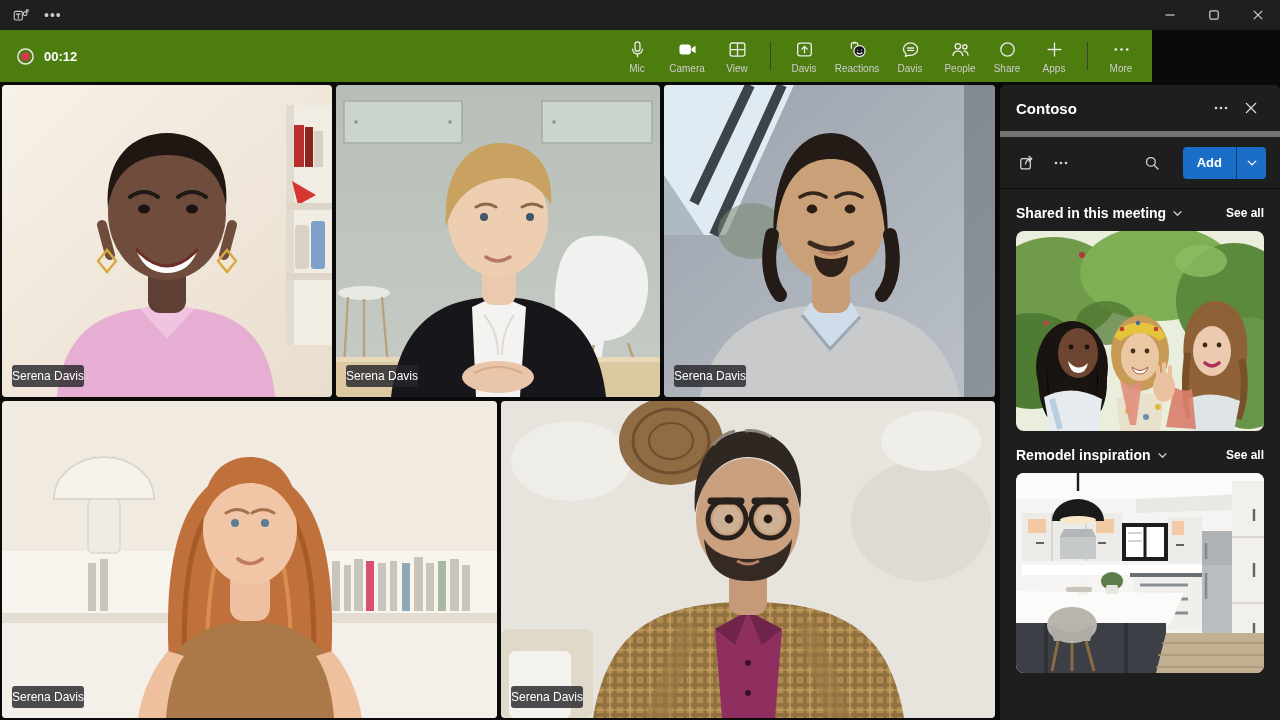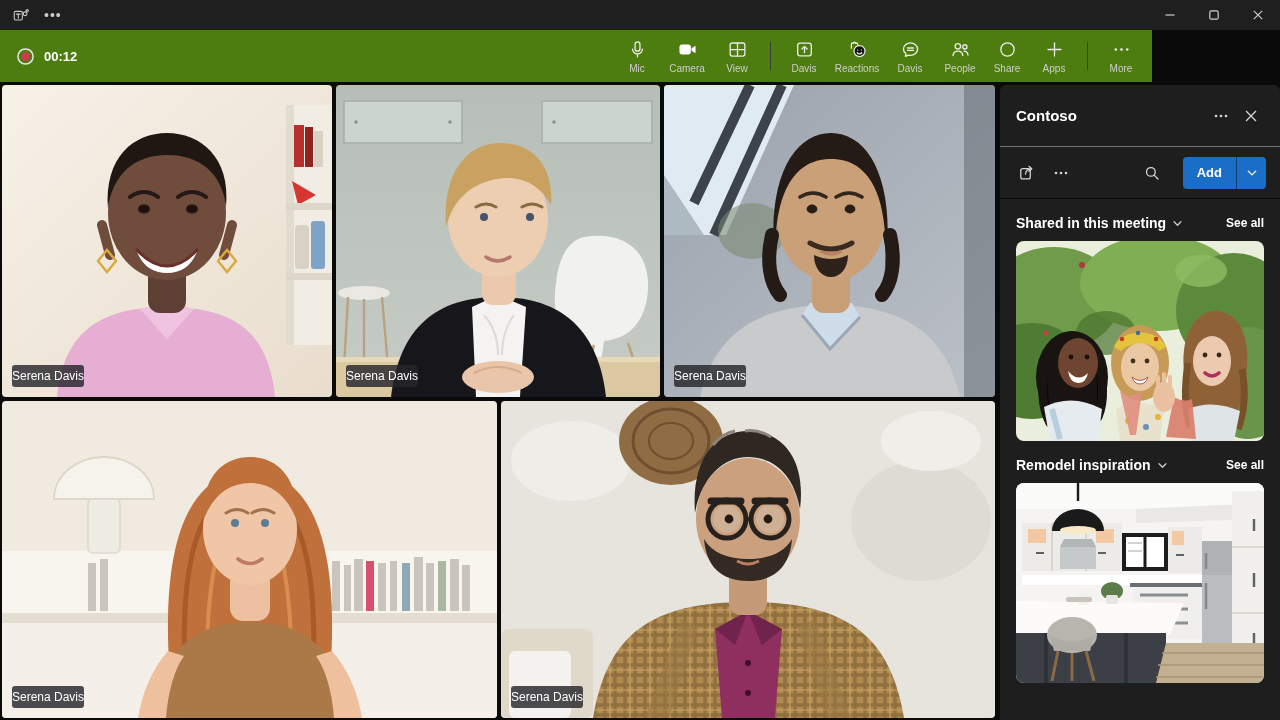--- a/index.html
+++ b/index.html
@@ -31,21 +31,21 @@
   .name-badge { position:absolute; left:10px; bottom:10px; background:rgba(38,38,43,0.82); color:#ffffff; font-size:12px; padding:4px 0; border-radius:3px; }
 
   .t1 { left:2px;   top:85px;  width:330px; height:312px; }
   .t2 { left:336px; top:85px;  width:324px; height:312px; }
   .t3 { left:664px; top:85px;  width:331px; height:312px; }
   .t4 { left:2px;   top:401px; width:495px; height:317px; }
   .t5 { left:501px; top:401px; width:494px; height:317px; }
 
   
   .panel { position:absolute; left:1000px; top:85px; width:280px; height:635px; background:#1e1e1e; border-radius:6px 6px 0 0; display:flex; flex-direction:column; }
-  .panel-header { height:62px; display:flex; align-items:center; padding:0 14px 0 16px; border-bottom:1px solid #737373; }
+  .panel-header { height:52px; display:flex; align-items:center; padding:0 14px 0 16px; border-bottom:6px solid #737373; }
   .panel-title { color:#ffffff; font-size:15px; font-weight:bold; flex:1; }
   .icon-btn { width:30px; height:30px; display:flex; align-items:center; justify-content:center; border-radius:4px; color:#d6d6d6; }
   .panel-actions { height:52px; display:flex; align-items:center; padding:0 14px 0 12px; border-bottom:1px solid #0c0c0c; gap:4px; }
   .pa-spacer { flex:1; }
   .add-split { display:flex; height:32px; border-radius:4px; overflow:hidden; margin-left:12px; }
   .add-main { background:#1b6ec8; color:#fff; font-size:13px; font-weight:bold; display:flex; align-items:center; justify-content:center; padding:0 14px; }
   .add-chevron { background:#1b6ec8; border-left:1px solid rgba(0,0,0,0.45); width:30px; display:flex; align-items:center; justify-content:center; }
   .panel-body { flex:1; overflow:hidden; padding:0 16px; }
   .section-head { display:flex; align-items:center; margin-top:16px; margin-bottom:10px; }
   .section-title { color:#ffffff; font-size:14px; font-weight:bold; flex:1; display:flex; align-items:center; gap:6px; }

